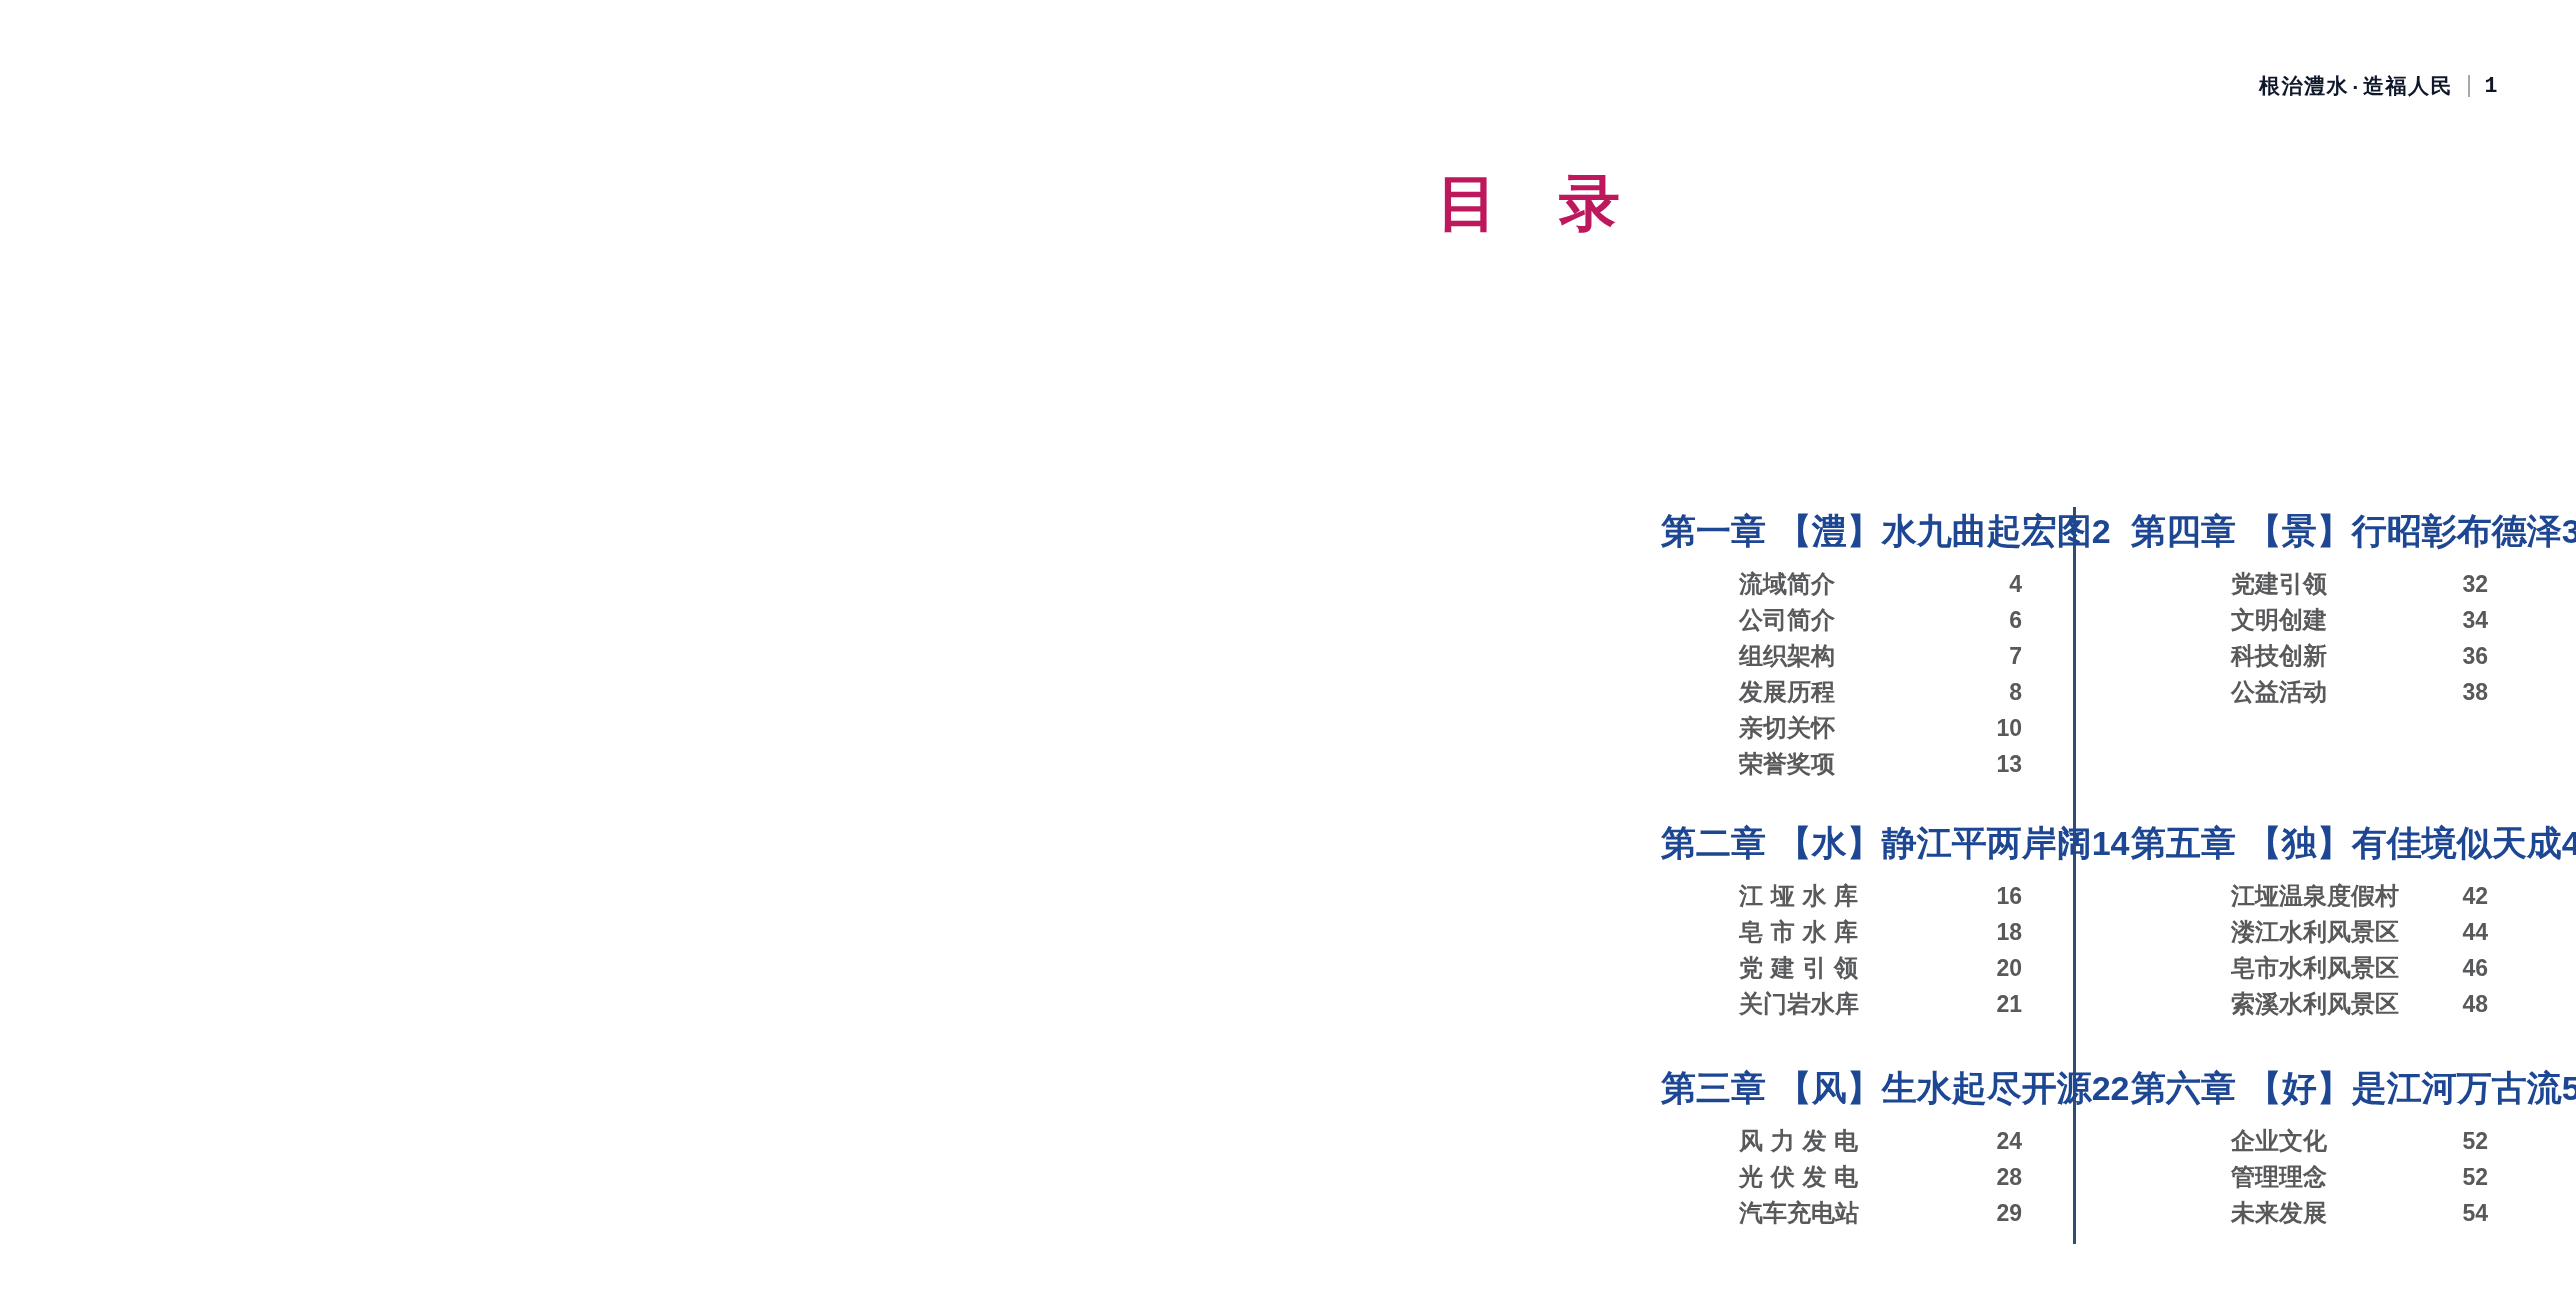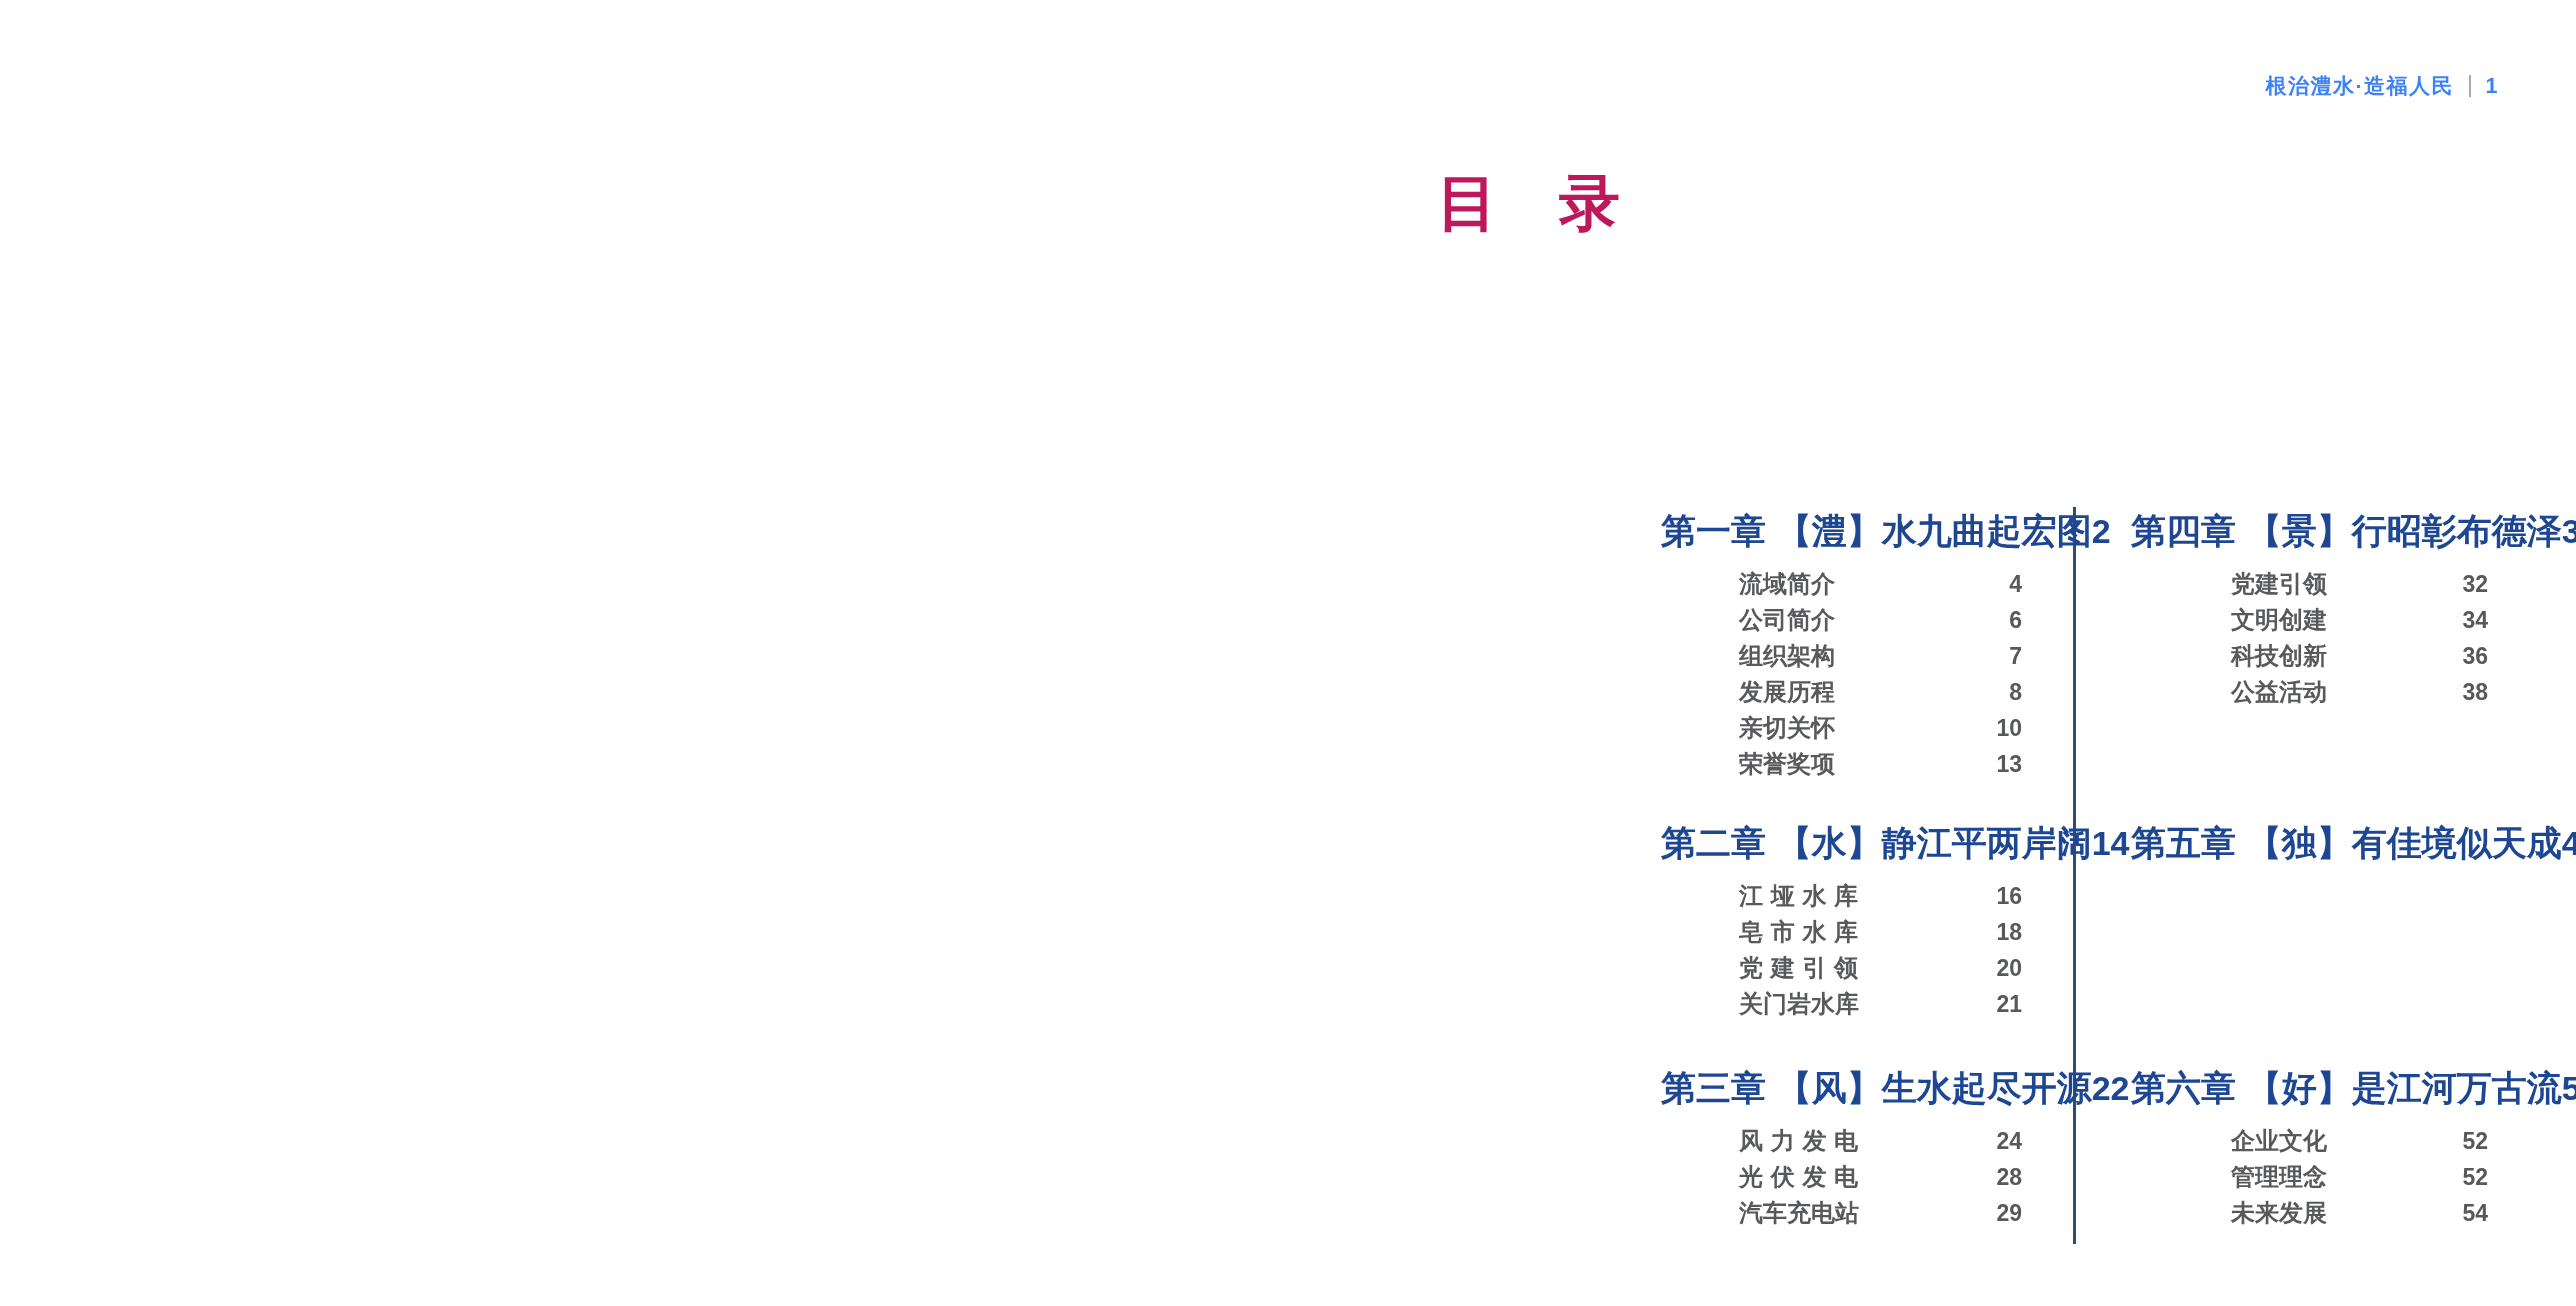--- a/index.html
+++ b/index.html
@@ -14,24 +14,25 @@
   }
 
   
   .running-header {
     position: absolute;
     top: 72px;
     right: 77px;
     display: flex;
     align-items: center;
     gap: 15px;
-    color: #3b82f6;
+    color: #0f172a;
     font-size: 21px;
     font-weight: 700;
     letter-spacing: 1.5px;
+    font-family: Liberation Mono, monospace;
   }
   .running-header .sep {
     display: inline-block;
     width: 1.5px;
     height: 21.5px;
     background: #a7a8aa;
   }
   .running-header .pagenum { font-size: 21.5px; }
 
   
@@ -237,20 +238,38 @@
     </section>
 
     <section class="chapter g2">
       <div class="ch-head">
         <span class="ch-title">
           <span class="ch-label">第五章</span>
           <span>【独】有佳境似天成</span>
         </span>
         <span class="ch-page">40</span>
       </div>
+      <ul class="subs">
+        <li class="sub-row">
+            <span class="sub-title">江垭温泉度假村</span>
+            <span class="sub-page">42</span>
+          </li>
+        <li class="sub-row">
+            <span class="sub-title">溇江水利风景区</span>
+            <span class="sub-page">44</span>
+          </li>
+        <li class="sub-row">
+            <span class="sub-title">皂市水利风景区</span>
+            <span class="sub-page">46</span>
+          </li>
+        <li class="sub-row">
+            <span class="sub-title">索溪水利风景区</span>
+            <span class="sub-page">48</span>
+          </li>
+      </ul>
     </section>
 
     <section class="chapter g3">
       <div class="ch-head">
         <span class="ch-title">
           <span class="ch-label">第六章</span>
           <span>【好】是江河万古流</span>
         </span>
         <span class="ch-page">50</span>
       </div>

